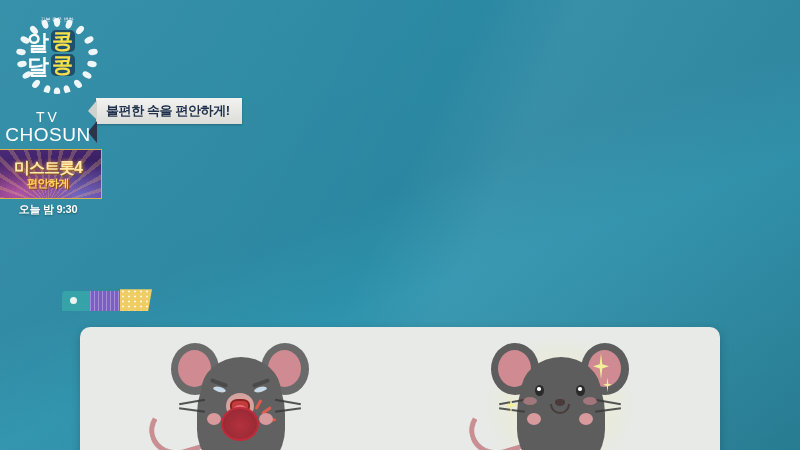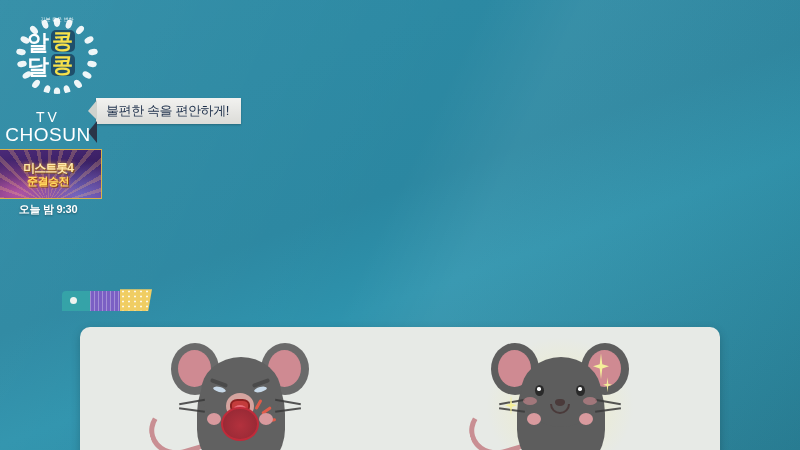--- a/index.html
+++ b/index.html
@@ -64,21 +64,21 @@
   }
 
   
   .title-block {
     position: absolute; left: 96px; top: 22px;
   }
   .title-top {
     display: inline-block;
     background: linear-gradient(180deg, #f2f2f0 0%, #dcdcd8 100%);
     color: #1d2f4a;
-    font-weight: normal;
+    font-weight: bold;
     font-size: 13px;
     padding: 4px 12px 4px 10px;
     letter-spacing: -0.4px;
     white-space: nowrap;
     box-shadow: 0 1px 2px rgba(0,0,0,.25);
   }
   .title-bottom {
     display: inline-block;
     background: linear-gradient(180deg, #3b4a63 0%, #222d42 100%);
     color: #ffffff;
@@ -132,21 +132,21 @@
   .promo-rays {
     position: absolute; inset: 0;
     background:
       repeating-conic-gradient(from 0deg at 50% 115%,
         rgba(255,190,120,.25) 0deg 4deg,
         rgba(255,190,120,0) 4deg 12deg);
     pointer-events: none;
   }
   .promo-t1 {
     position: relative;
-    font-size: 12px; font-weight: bold; color: #ffe9a8;
+    font-size: 16px; font-weight: bold; color: #ffe9a8;
     letter-spacing: -1px; line-height: 1;
     text-shadow: 0 0 4px rgba(255,180,60,.9), 1px 1px 0 #6a3a12;
   }
   .promo-t2 {
     position: relative;
     font-size: 11px; font-weight: bold; color: #ffd95e;
     letter-spacing: -0.5px; line-height: 1; margin-top: 2px;
     text-shadow: 0 0 3px rgba(255,120,40,.9), 1px 1px 0 #6a3a12;
   }
   .tvc-time {
@@ -409,21 +409,21 @@
     </div>
     <div class="title-top">불편한 속을 편안하게!</div><br>
   </div>
 
   <div class="tvc">
     <div class="tvc-tv">TV</div>
     <div class="tvc-name">CHOSUN</div>
     <div class="promo">
       <div class="promo-rays"></div>
       <div class="promo-t1">미스트롯4</div>
-      <div class="promo-t2">준결승전</div>
+      <div class="promo-t2">편안하게</div>
     </div>
     <div class="tvc-time">오늘 밤 9:30</div>
   </div>
 
   <div class="corner-tab">
     <div class="ct-teal">
       <div class="ct-dot"></div>
     </div>
     <div class="ct-purple"></div>
     <div class="ct-yellow"></div>

